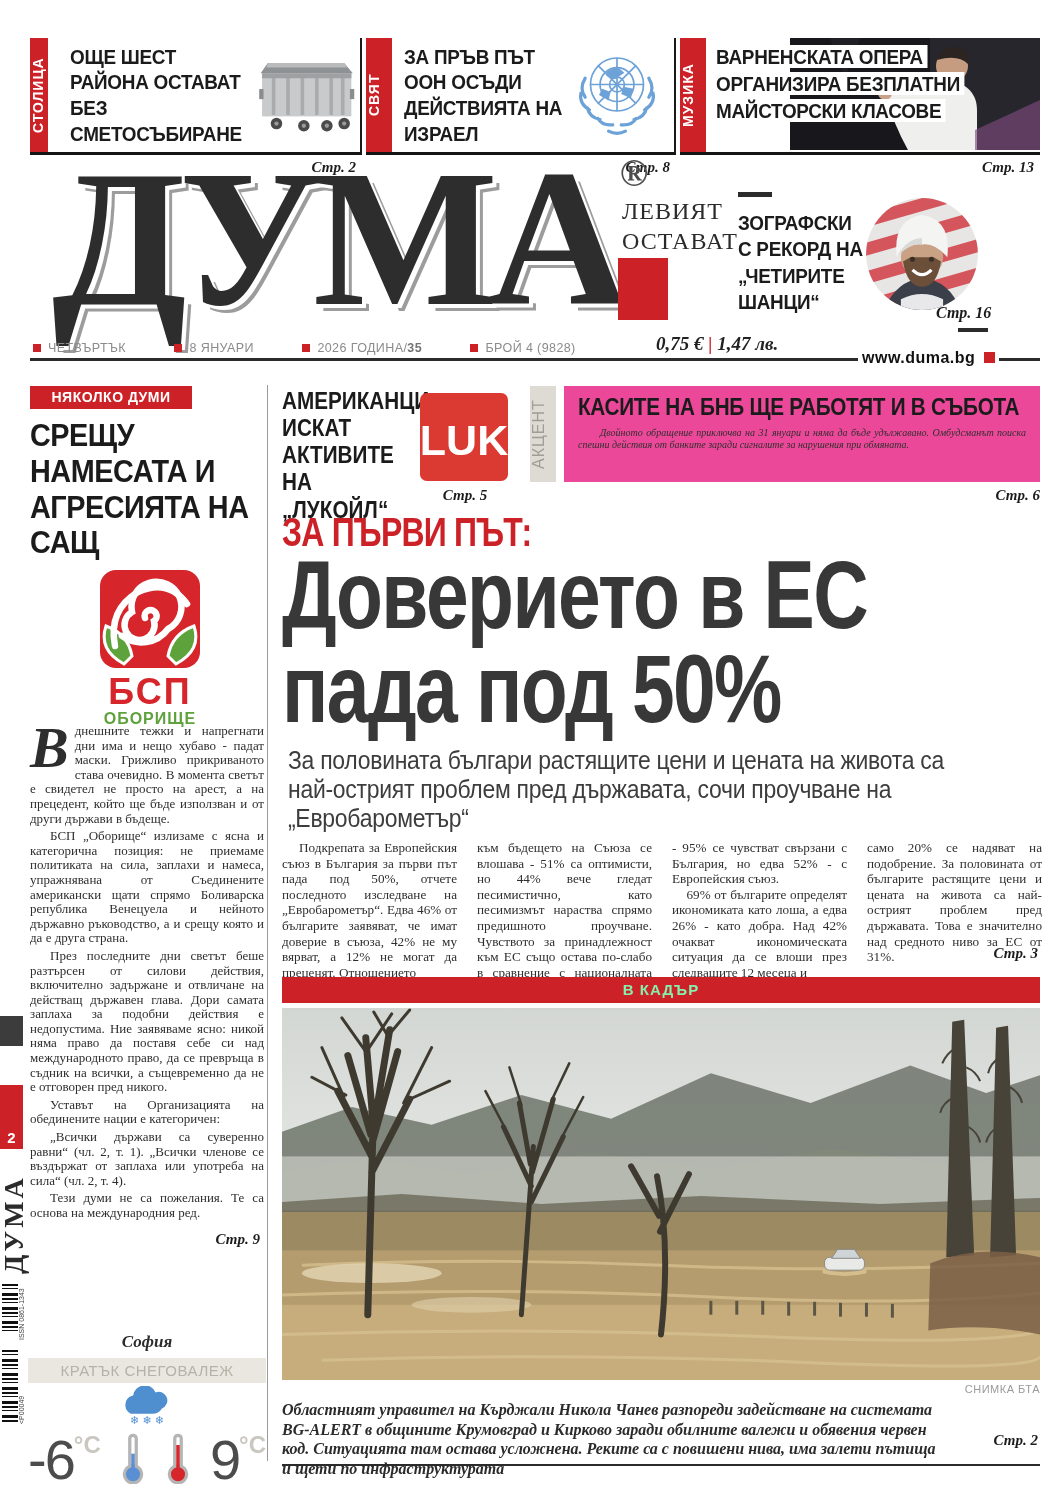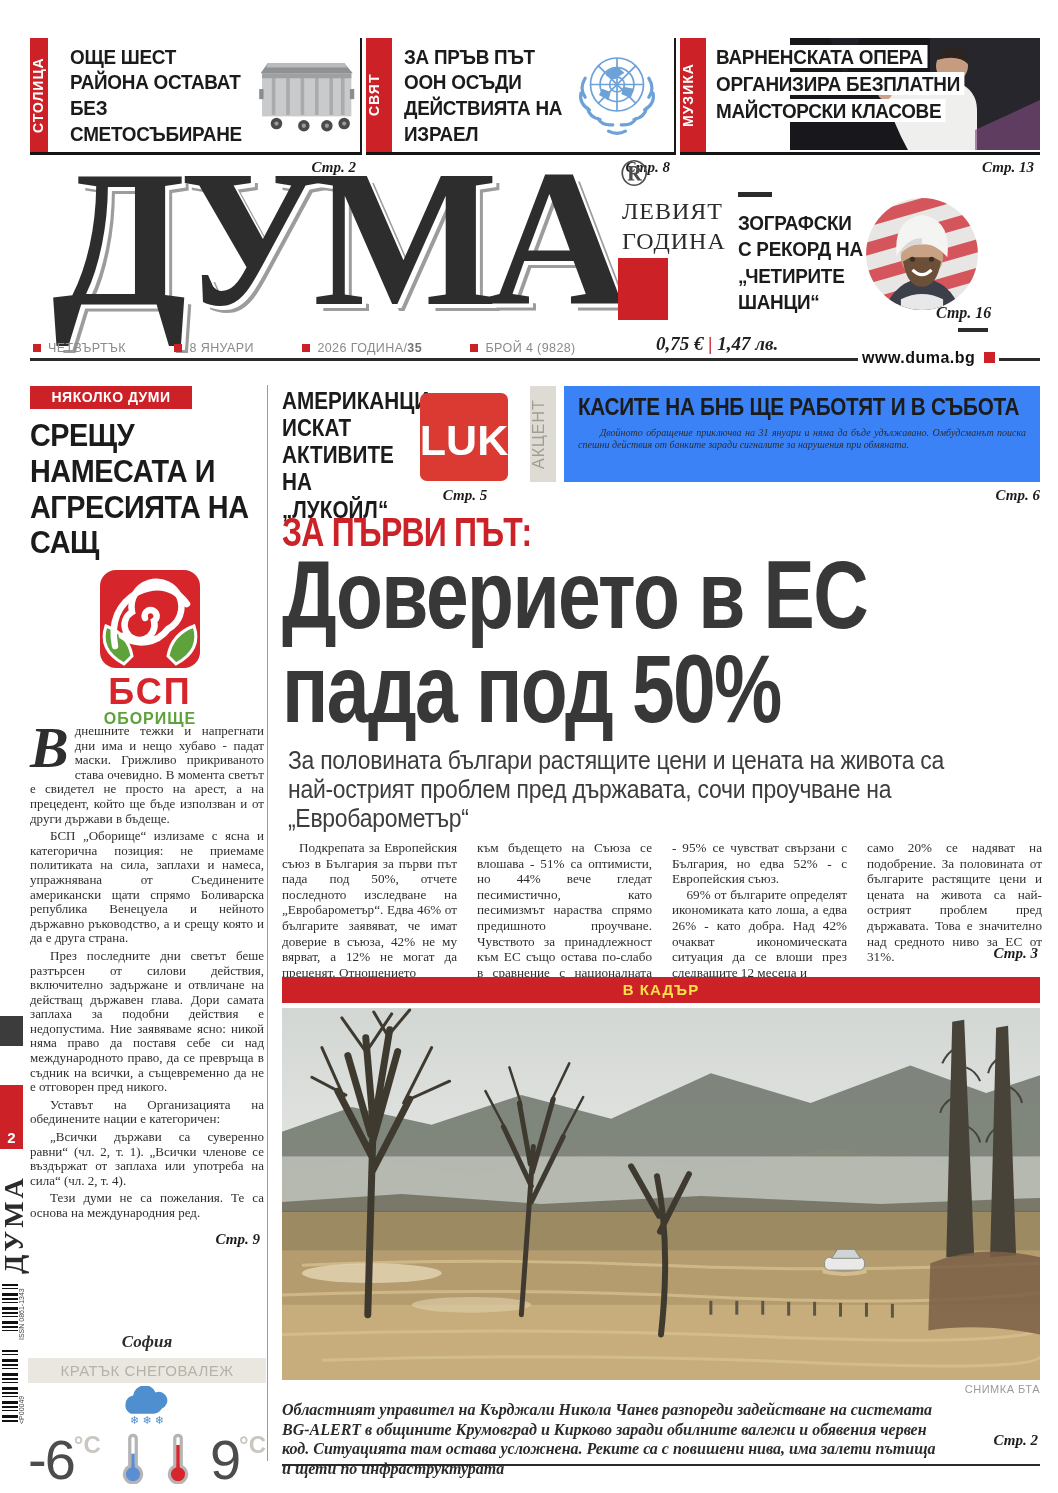--- a/index.html
+++ b/index.html
@@ -131,21 +131,21 @@
     <div class="pref" style="padding:4px 6px 0 0;">Стр. 13</div>
   </div>
 
   <div class="abs serif" style="left:52px;top:148px;font-size:196px;line-height:.92;font-weight:700;letter-spacing:-10px;color:#2d2d2d;
               text-shadow:4px 4px 0 #ffffff,7px 7px 0 #9c9c9c;">
     <span>ДУМА</span><span style="font-size:38px;letter-spacing:0;vertical-align:118px;text-shadow:none;color:#4c4c4c;">®</span>
   </div>
 
   <div class="abs serif" style="left:622px;top:196px;font-size:24px;line-height:1.25;letter-spacing:1px;color:#2b2b2b;">
     <div>ЛЕВИЯТ</div>
-    <div>ГОДИНА</div>
+    <div>ОСТАВАТ</div>
   </div>
 
   <div class="abs" style="left:618px;top:258px;width:50px;height:62px;background:#cc2127;"></div>
 
   <div class="abs" style="left:736px;top:192px;width:304px;height:140px;">
     <div class="abs" style="left:2px;top:0;width:34px;height:5px;background:#2b2b2b;"></div>
     <div class="abs t-title sqz9" style="left:2px;top:18px;width:145px;font-size:21px;line-height:1.25;">ЗОГРАФСКИ С РЕКОРД НА „ЧЕТИРИТЕ ШАНЦИ“</div>
     <div class="abs" style="left:128px;top:4px;width:116px;height:116px;">
       <svg viewBox="0 0 110 110" width="116" height="116">
         <defs>
@@ -262,21 +262,21 @@
   <div class="abs" style="left:420px;top:393px;">
     <svg viewBox="0 0 90 90" width="88" height="88">
       <rect width="90" height="90" rx="7" fill="#da3a32"></rect>
       <text x="45" y="63" font-family="Liberation Sans,sans-serif" font-weight="bold" font-size="44" fill="#ffffff" text-anchor="middle">LUK</text>
     </svg>
   </div>
   <div class="pref abs" style="left:430px;top:487px;width:70px;text-align:center;">Стр. 5</div>
 
   <div class="abs vtext" style="left:530px;top:386px;width:26px;height:96px;background:#dddbd3;color:#a09e94;font-size:16px;text-align:center;letter-spacing:1px;">АКЦЕНТ</div>
 
-  <div class="abs" style="left:564px;top:386px;width:476px;height:96px;background:#3b82f6;padding:8px 14px;box-sizing:border-box;">
+  <div class="abs" style="left:564px;top:386px;width:476px;height:96px;background:#ec4899;padding:8px 14px;box-sizing:border-box;">
     <div class="sqz9" style="font-weight:700;font-size:23px;color:#1b1b1b;letter-spacing:-.3px;">КАСИТЕ НА БНБ ЩЕ РАБОТЯТ И В СЪБОТА</div>
     <div class="serif" style="margin-top:6px;font-style:italic;font-size:10px;line-height:1.22;color:#2e2e2e;text-indent:22px;text-align:justify;">Двойното обращение приключва на 31 януари и няма да бъде удължавано. Омбудсманът поиска спешни действия от банките заради сигналите за нарушения при обмяната.</div>
   </div>
   <div class="pref abs" style="left:960px;top:487px;width:80px;">Стр. 6</div>
 
   <div class="abs" style="left:282px;top:510px;width:760px;">
     <div class="sqz" style="font-weight:700;font-size:40px;color:#cc2127;letter-spacing:-1px;">ЗА ПЪРВИ ПЪТ:</div>
   </div>
 
   <div class="abs" style="left:282px;top:548px;width:760px;">
@@ -292,21 +292,21 @@
 
   <div class="abs" style="left:282px;top:840px;width:760px;display:flex;gap:20px;">
     <div class="col">&nbsp;&nbsp;&nbsp;&nbsp;Подкрепата за Европейския съюз в България за първи път пада под 50%, отчете последното изследване на „Евробарометър“. Едва 46% от българите заявяват, че имат доверие в съюза, 42% не му вярват, а 12% не могат да преценят. Отношението</div>
     <div class="col">към бъдещето на Съюза се влошава - 51% са оптимисти, но 44% вече гледат песимистично, като песимизмът нараства спрямо предишното проучване. Чувството за принадлежност към ЕС също остава по-слабо в сравнение с националната идентичност</div>
     <div class="col">- 95% се чувстват свързани с България, но едва 52% - с Европейския съюз.
 &nbsp;&nbsp;&nbsp;&nbsp;69% от българите определят икономиката като лоша, а едва 26% - като добра. Над 42% очакват икономическата ситуация да се влоши през следващите 12 месеца и</div>
     <div class="col">само 20% се надяват на подобрение. За половината от българите растящите цени и цената на живота са най-острият проблем пред държавата. Това е значително над средното ниво за ЕС от 31%.</div>
   </div>
   <div class="pref abs" style="left:960px;top:945px;width:78px;">Стр. 3</div>
 
-  <div class="abs" style="left:282px;top:977px;width:758px;height:26px;background:#cc2127;color:#fde047;font-weight:700;font-size:15px;
+  <div class="abs" style="left:282px;top:977px;width:758px;height:26px;background:#cc2127;color:#86efac;font-weight:700;font-size:15px;
               text-align:center;line-height:26px;letter-spacing:1px;">
     <span>В КАДЪР</span>
   </div>
 
   <div class="abs" style="left:282px;top:1008px;width:758px;height:372px;">
     <svg viewBox="0 0 760 376" width="758" height="372" preserveAspectRatio="none">
       <defs>
         <linearGradient id="sky" x1="0" y1="0" x2="0" y2="1">
           <stop offset="0" stop-color="#d3d7d4"></stop>
             <stop offset="1" stop-color="#e9ebe7"></stop>

